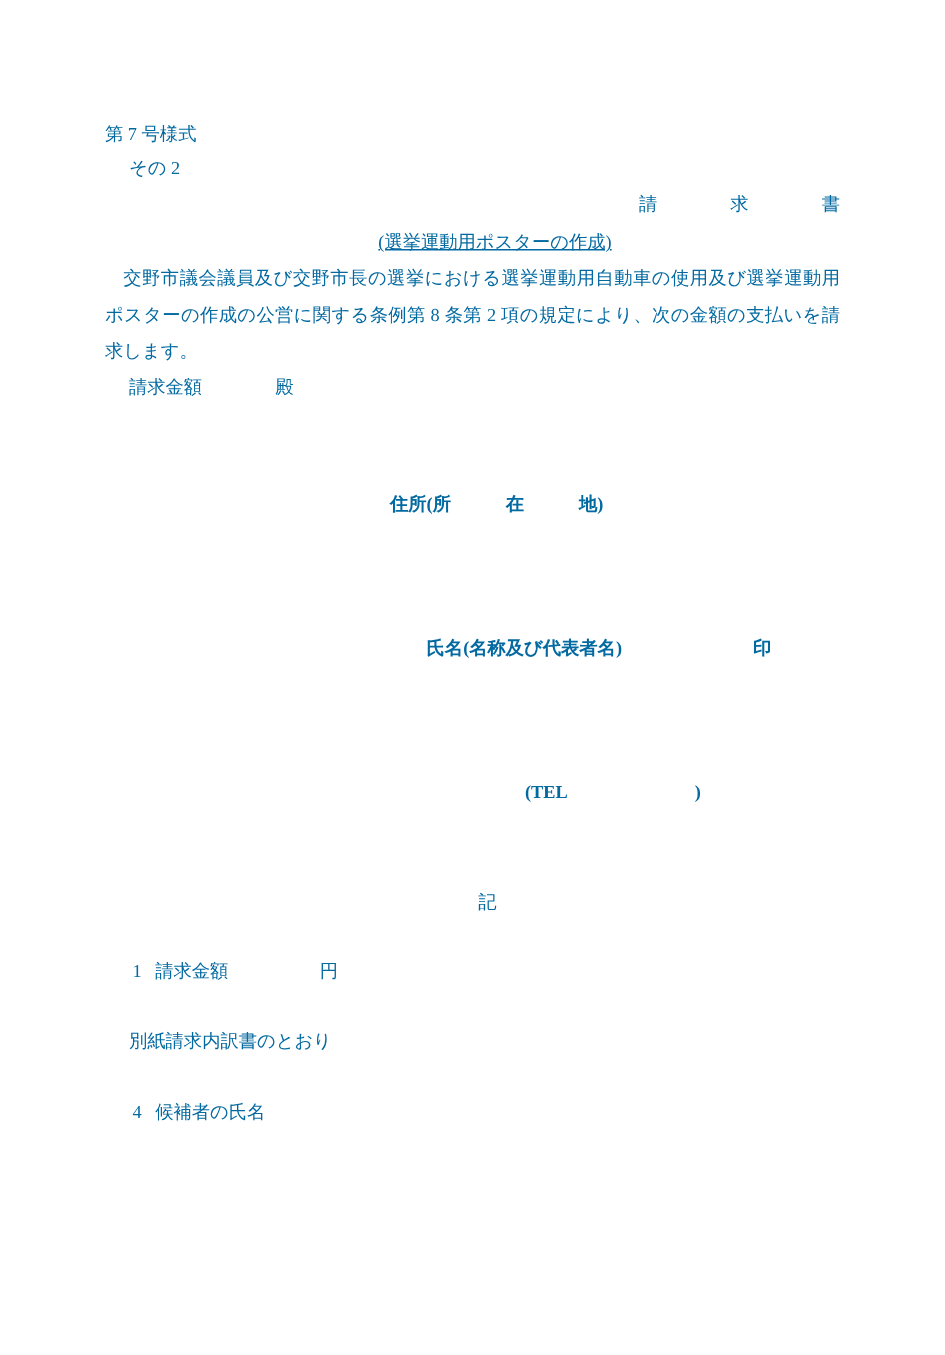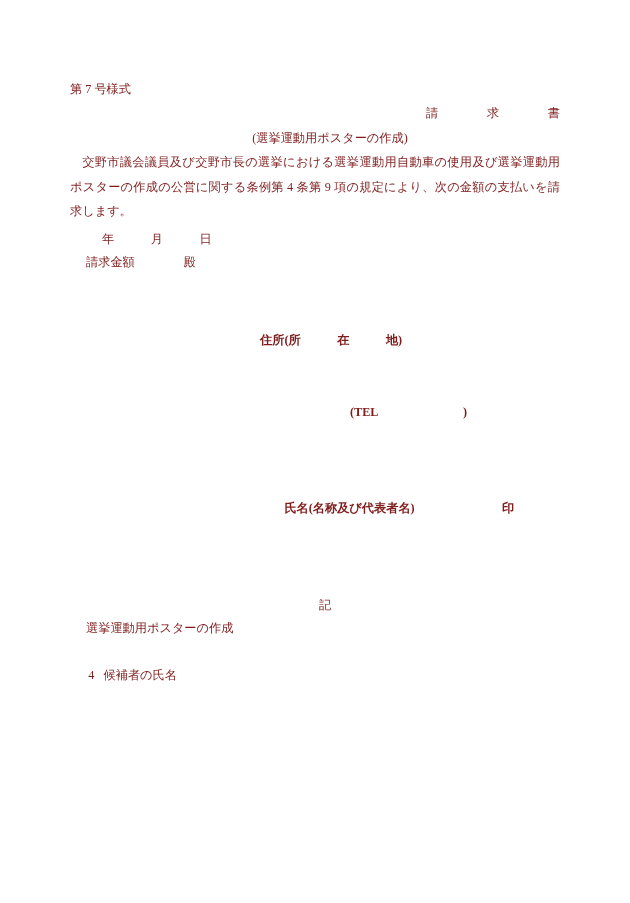--- a/index.html
+++ b/index.html
@@ -6,21 +6,21 @@
     margin: 0;
     padding: 0;
     background: #ffffff;
   }
   .page {
     position: relative;
     width: 630px;
     height: 903px;
     background: #ffffff;
     font-family: "Liberation Serif", "DejaVu Serif", serif;
-    color: #7f1d1d;
+    color: #0369a1;
     font-size: 12.2px;
     overflow: hidden;
   }
   .content {
     position: absolute;
     left: 70px;
     top: 78px;
     width: 490px;
   }
 
@@ -37,20 +37,21 @@
   .title {
     text-align: right;
     letter-spacing: 0;
     line-height: 25px;
     padding-left: 30px;
   }
   .subtitle {
     text-align: center;
     line-height: 24px;
     padding-left: 30px;
+    text-decoration: underline;
   }
 
   .para {
     line-height: 24.6px;
     text-align: justify;
     text-justify: inter-ideograph;
     text-indent: 1em;
   }
 
   
@@ -78,41 +79,44 @@
     white-space: pre;
   }
 </style>
 </head>
 <body>
 
 <div class="page">
   <div class="content">
 
     <div class="line">第 7 号様式</div>
+    <div class="line indent1">その 2</div>
 
     <div class="title">請　　　　求　　　　書</div>
     <div class="subtitle">(選挙運動用ポスターの作成)</div>
 
-    <div class="para">交野市議会議員及び交野市長の選挙における選挙運動用自動車の使用及び選挙運動用ポスターの作成の公営に関する条例第 4 条第 9 項の規定により、次の金額の支払いを請求します。</div>
+    <div class="para">交野市議会議員及び交野市長の選挙における選挙運動用自動車の使用及び選挙運動用ポスターの作成の公営に関する条例第 8 条第 2 項の規定により、次の金額の支払いを請求します。</div>
 
-    <div class="line indent2" style="margin-top:4px;">年　　　月　　　日</div>
     <div class="line indent1">請求金額　　　　殿</div>
 
     <div class="sigblock" style="margin-top:6px;">
       <div class="sig-row">住所(所　　　在　　　地)</div>
-      <div class="sig-row tel">(TEL　　　　　　　)</div>
       <div class="sig-row">
         <span>氏名(名称及び代表者名)</span><span class="seal">印</span>
       </div>
+      <div class="sig-row tel">(TEL　　　　　　　)</div>
     </div>
 
     <div class="line center" style="margin-top:2px;padding-left:20px;">記</div>
 
+    <div class="item">
+      <span>1</span><span>   </span><span>請求金額</span><span>                    </span><span>円</span>
+    </div>
 
-    <div class="item indent1">選挙運動用ポスターの作成</div>
+    <div class="item indent1">別紙請求内訳書のとおり</div>
 
 
     <div class="item">
       <span>4</span><span>   </span><span>候補者の氏名</span>
     </div>
 
   </div>
 </div>
 
 </body></html>

